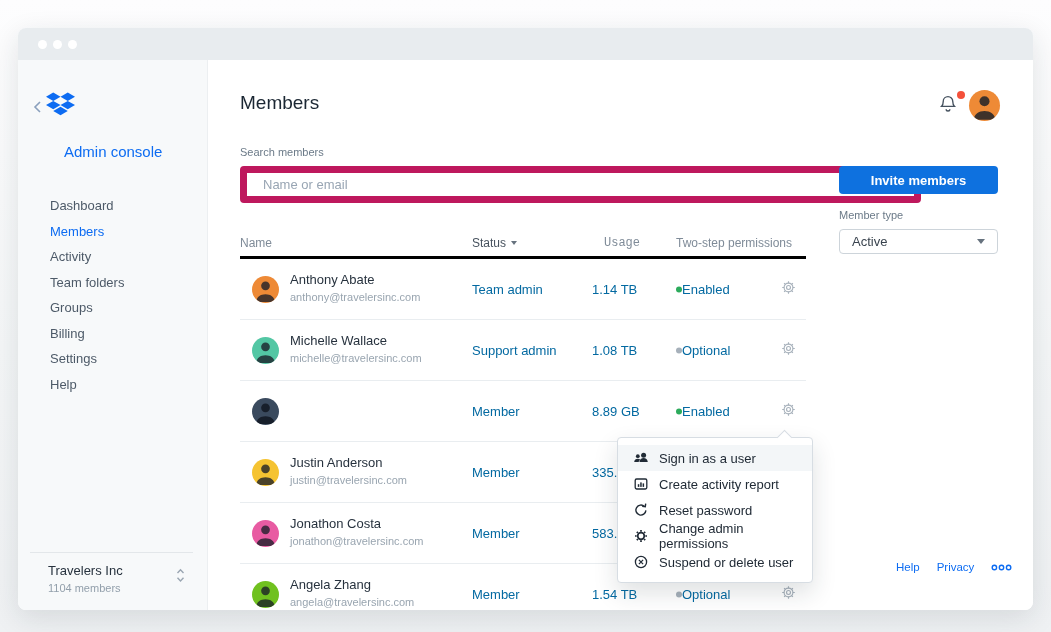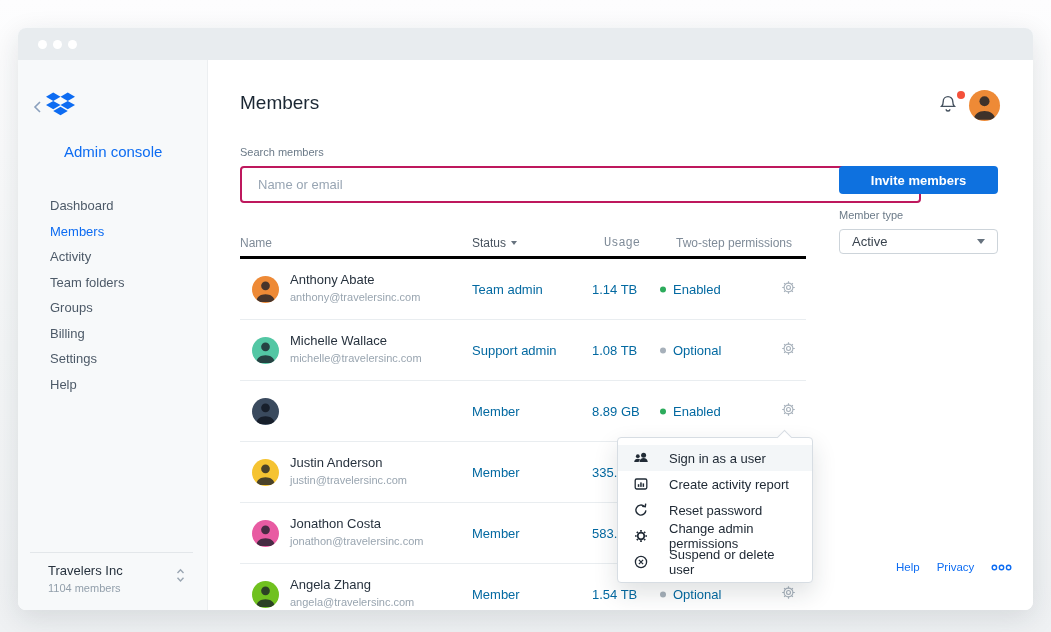--- a/index.html
+++ b/index.html
@@ -33,21 +33,21 @@
   .company-chevrons { position:absolute; right:8px; top:15px; }
 
   
   .main { position:relative; width:825px; height:550px; background:#fff; overflow:hidden; }
   .page-title { position:absolute; left:32px; top:32px; font-size:19px; font-weight:500; color:#1b2733; }
   .bell-wrap { position:absolute; left:729px; top:33px; width:26px; height:26px; cursor:pointer; }
   .notif-dot { position:absolute; right:-2px; top:-2px; width:8px; height:8px; border-radius:50%; }
   .profile-avatar { position:absolute; left:761px; top:30px; width:31px; height:31px; border-radius:50%; overflow:hidden; cursor:pointer; }
   .search-label, .mt-label { position:absolute; font-size:11px; color:#6b7a88; }
   .search-label { left:32px; top:86px; }
-  .search-input { position:absolute; left:32px; top:106px; width:681px; height:37px; border:2px solid #be185d;
+  .search-input { position:absolute; left:32px; top:106px; width:681px; height:37px; border:7px solid #be185d;
     border-radius:4px; padding:0 16px; font-size:13px; color:#39434e; font-family:"Liberation Sans",sans-serif; outline:none; background:#fff; }
   .search-input::placeholder { color:#98a5b3; }
   .invite-btn { position:absolute; left:631px; top:106px; width:159px; height:28px; border:none; border-radius:4px;
     color:#fff; font-size:13px; font-weight:bold; font-family:"Liberation Sans",sans-serif; cursor:pointer; }
   .mt-label { left:631px; top:149px; }
   .mt-select { position:absolute; left:631px; top:169px; width:159px; height:25px; border:1px solid #cdd4da; border-radius:4px;
     background:#fff; display:flex; align-items:center; padding:0 12px; font-size:13px; color:#39434e; cursor:pointer; }
   .caret-down { width:0; height:0; border-left:4px solid transparent; border-right:4px solid transparent; border-top:5px solid #66727e; margin-left:auto; }
 
   
@@ -58,30 +58,30 @@
   .sort-caret { display:inline-block; width:0; height:0; border-left:3.5px solid transparent; border-right:3.5px solid transparent;
     border-top:4px solid #66727e; margin-left:5px; vertical-align:2px; }
   .rows { position:absolute; left:32px; top:196px; width:566px; border-top:3px solid #000000; }
   .row { position:relative; height:61px; border-bottom:1px solid #e9edf0; }
   .row-avatar { position:absolute; left:12px; top:17px; width:27px; height:27px; border-radius:50%; overflow:hidden; }
   .who { position:absolute; left:50px; top:13px; }
   .who-name { font-size:13px; font-weight:500; color:#27323e; }
   .who-email { font-size:11px; color:#99a5b0; margin-top:4px; }
   .cell { position:absolute; top:50%; transform:translateY(-50%); font-size:13px; color:#0369a1; white-space:nowrap; }
   .c-status { left:232px; } .c-usage { left:352px; }
-  .c-verif { left:420px; display:flex; align-items:center; gap:7px; }
+  .c-verif { left:436px; display:flex; align-items:center; gap:0; }
   .v-dot { width:6px; height:6px; border-radius:50%; }
   .c-gear { left:541px; cursor:pointer; }
 
   
   .menu { position:absolute; left:409px; top:377px; width:196px; background:#fff; border:1px solid #d7dde3; border-radius:4px;
     box-shadow:0 10px 24px rgba(27,39,51,.14); padding:7px 0; z-index:6; }
   .menu::before { content:""; position:absolute; top:-6px; left:161px; width:10px; height:10px; background:#fff;
     border-left:1px solid #d7dde3; border-top:1px solid #d7dde3; transform:rotate(45deg); }
-  .menu-item { height:26px; display:flex; align-items:center; gap:20px; padding:0 15px; font-size:13px; color:#212b36; cursor:pointer; }
+  .menu-item { height:26px; display:flex; align-items:center; gap:10px; padding:0 15px; font-size:13px; color:#212b36; cursor:pointer; }
   .menu-item.highlighted { background:#f3f6f8; }
   .menu-item svg { flex:none; }
 
   
   .footer { position:absolute; left:688px; top:501px; display:flex; gap:17px; align-items:center; font-size:11.5px; }
   .footer a { text-decoration:none; cursor:pointer; }
 </style>
 </head>
 <body>
 

